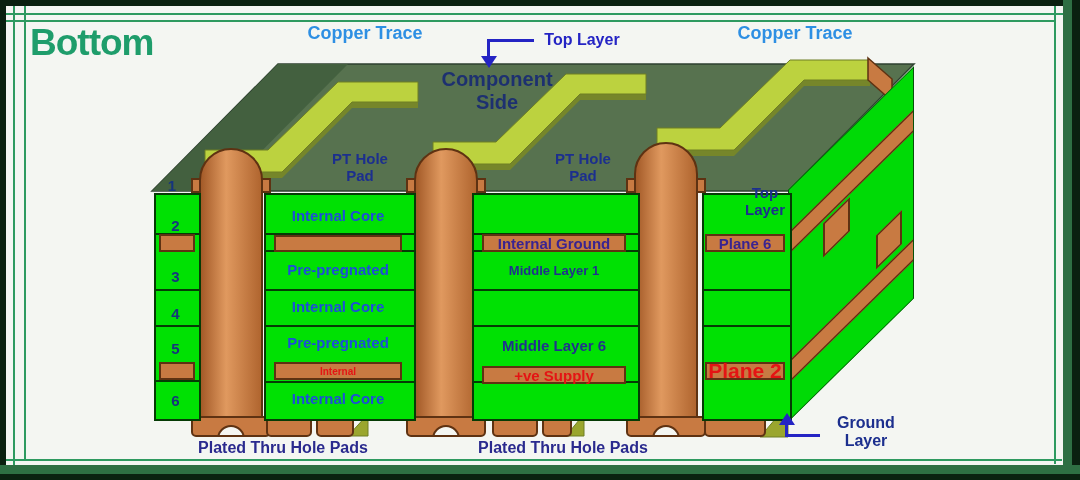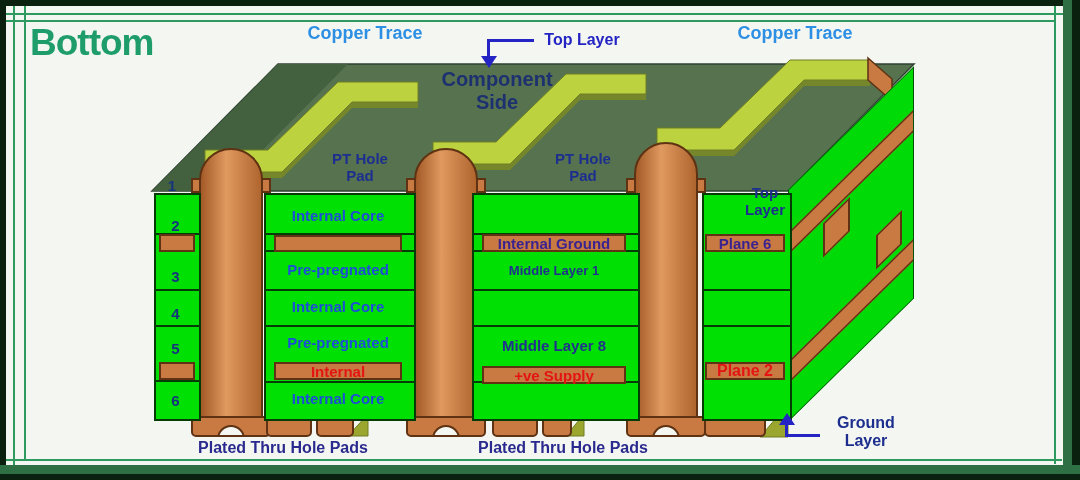--- a/index.html
+++ b/index.html
@@ -115,21 +115,21 @@
   <div class="abs lbl c-num" style="left:162px;top:177px;width:20px;font-size:15px;z-index:4;">1</div>
 
   <div class="abs green-block" style="left:264px;top:193px;width:148px;height:224px;z-index:4;">
     <div class="abs hline" style="top:38px;"></div>
     <div class="abs hline" style="top:55px;"></div>
     <div class="abs hline" style="top:94px;"></div>
     <div class="abs hline" style="top:130px;"></div>
     <div class="abs hline" style="top:186px;"></div>
     <div class="abs cu" style="left:8px;top:40px;width:124px;height:13px;"></div>
     <div class="abs cu" style="left:8px;top:167px;width:124px;height:14px;">
-      <span class="striplabel c-red" style="font-size:15px;">Internal</span>
+      <span class="striplabel c-red" style="font-size:10px;">Internal</span>
     </div>
     <div class="abs lbl c-core" style="left:0;width:144px;top:12px;font-size:15px;">Internal Core</div>
     <div class="abs lbl c-core" style="left:0;width:144px;top:66px;font-size:15px;">Pre-pregnated</div>
     <div class="abs lbl c-core" style="left:0;width:144px;top:103px;font-size:15px;">Internal Core</div>
     <div class="abs lbl c-core" style="left:0;width:144px;top:139px;font-size:15px;">Pre-pregnated</div>
     <div class="abs lbl c-core" style="left:0;width:144px;top:195px;font-size:15px;">Internal Core</div>
   </div>
 
   <div class="abs green-block" style="left:472px;top:193px;width:164px;height:224px;z-index:4;">
     <div class="abs hline" style="top:38px;"></div>
@@ -137,31 +137,31 @@
     <div class="abs hline" style="top:94px;"></div>
     <div class="abs hline" style="top:130px;"></div>
     <div class="abs hline" style="top:186px;"></div>
     <div class="abs cu" style="left:8px;top:39px;width:140px;height:14px;">
       <span class="striplabel c-gnd" style="font-size:15px;">Internal Ground</span>
     </div>
     <div class="abs cu" style="left:8px;top:171px;width:140px;height:14px;">
       <span class="striplabel c-red" style="font-size:15px;">+ve Supply</span>
     </div>
     <div class="abs lbl c-mid" style="left:0;width:160px;top:69px;font-size:13px;">Middle Layer 1</div>
-    <div class="abs lbl c-mid" style="left:0;width:160px;top:142px;font-size:15px;">Middle Layer 8</div>
+    <div class="abs lbl c-mid" style="left:0;width:160px;top:142px;font-size:15px;">Middle Layer 6</div>
   </div>
 
   <div class="abs green-block" style="left:702px;top:193px;width:86px;height:224px;z-index:4;">
     <div class="abs hline" style="top:94px;"></div>
     <div class="abs hline" style="top:130px;"></div>
     <div class="abs cu" style="left:1px;top:39px;width:76px;height:14px;">
       <span class="striplabel c-gnd" style="font-size:15px;">Plane 6</span>
     </div>
     <div class="abs cu" style="left:1px;top:167px;width:76px;height:14px;">
-      <span class="striplabel c-red" style="font-size:16px;">Plane 2</span>
+      <span class="striplabel c-red" style="font-size:21px;">Plane 2</span>
     </div>
   </div>
 
   <div class="abs feet" style="left:266px;top:416px;width:42px;height:17px;z-index:3;"></div>
   <div class="abs feet" style="left:316px;top:416px;width:34px;height:17px;z-index:3;"></div>
   <div class="abs feet" style="left:492px;top:416px;width:42px;height:17px;z-index:3;"></div>
   <div class="abs feet" style="left:542px;top:416px;width:26px;height:17px;z-index:3;"></div>
   <div class="abs feet" style="left:704px;top:416px;width:58px;height:17px;z-index:3;"></div>
 
   <div class="abs lbl c-blue" style="left:290px;top:23px;width:150px;font-size:18px;z-index:6;">Copper Trace</div>

